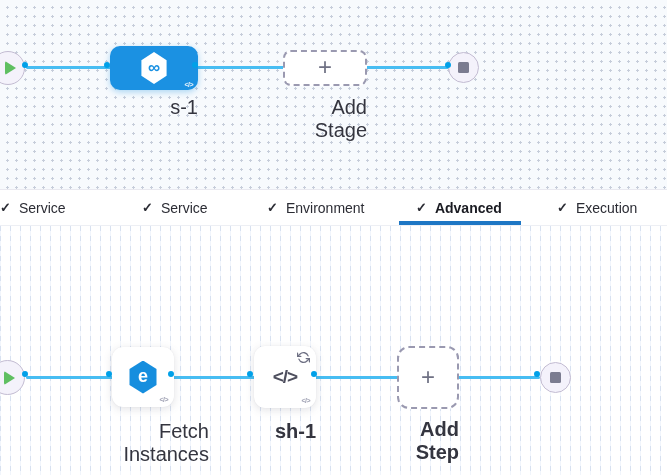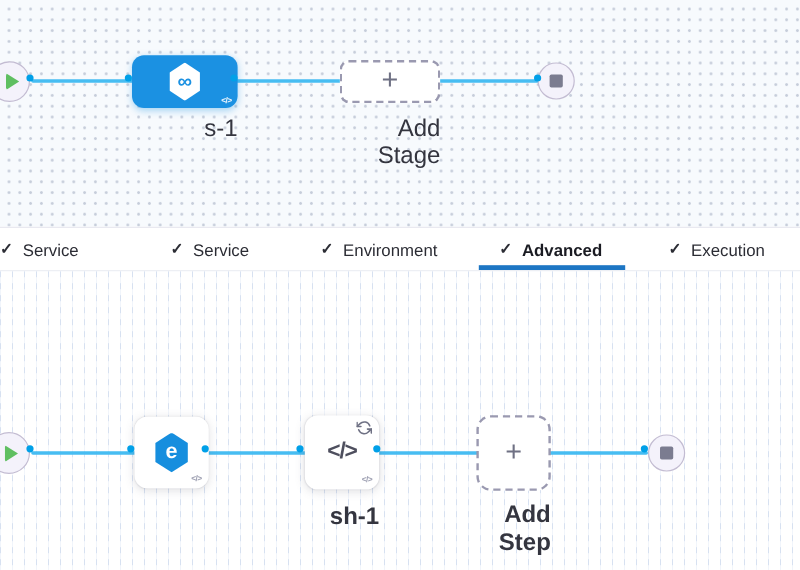--- a/index.html
+++ b/index.html
@@ -195,17 +195,18 @@
       <div class="stop-sq"></div>
     </div>
 
     <div class="dot" style="left:22px; top:145px;"></div>
     <div class="dot" style="left:106px; top:145px;"></div>
     <div class="dot" style="left:168px; top:145px;"></div>
     <div class="dot" style="left:247px; top:145px;"></div>
     <div class="dot" style="left:311px; top:145px;"></div>
     <div class="dot" style="left:534px; top:145px;"></div>
 
+    <div class="graph-label" style="left:77px; top:194px; width:132px;">Fetch Instances</div>
     <div class="graph-label" style="left:254px; top:194px; width:62px;font-weight:bold;">sh-1</div>
     <div class="graph-label" style="left:397px; top:192px; width:62px;font-weight:bold;">Add Step</div>
   </section>
 
 </div>
 
 </body></html>

